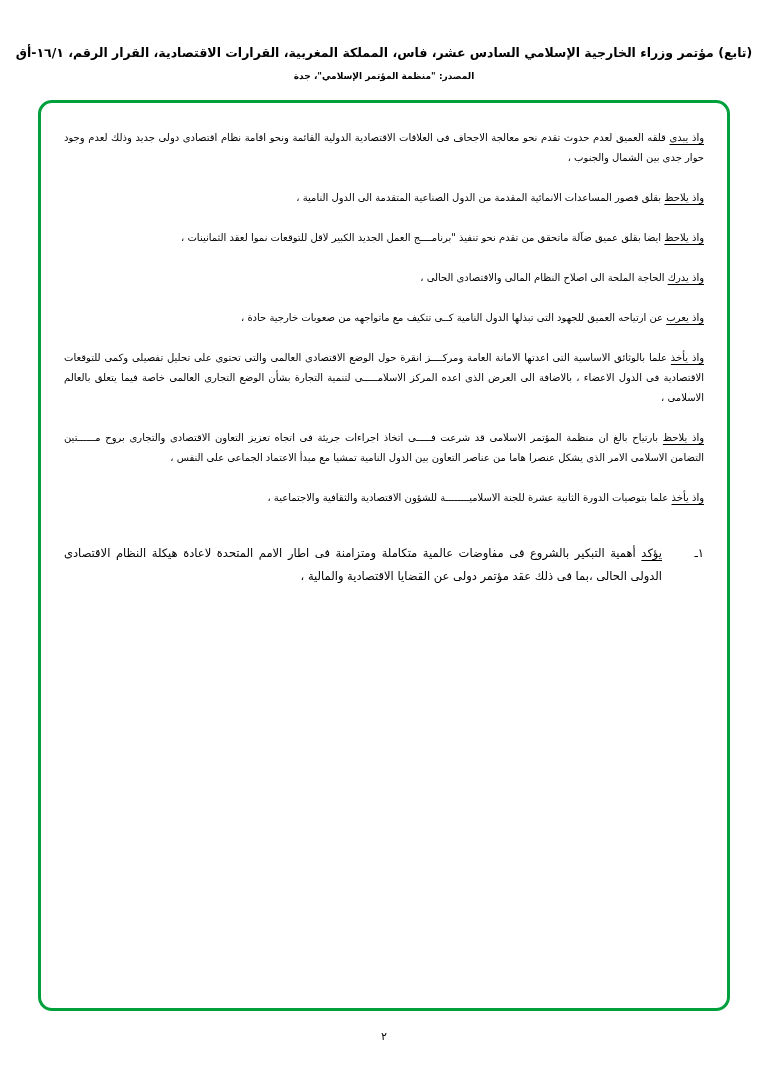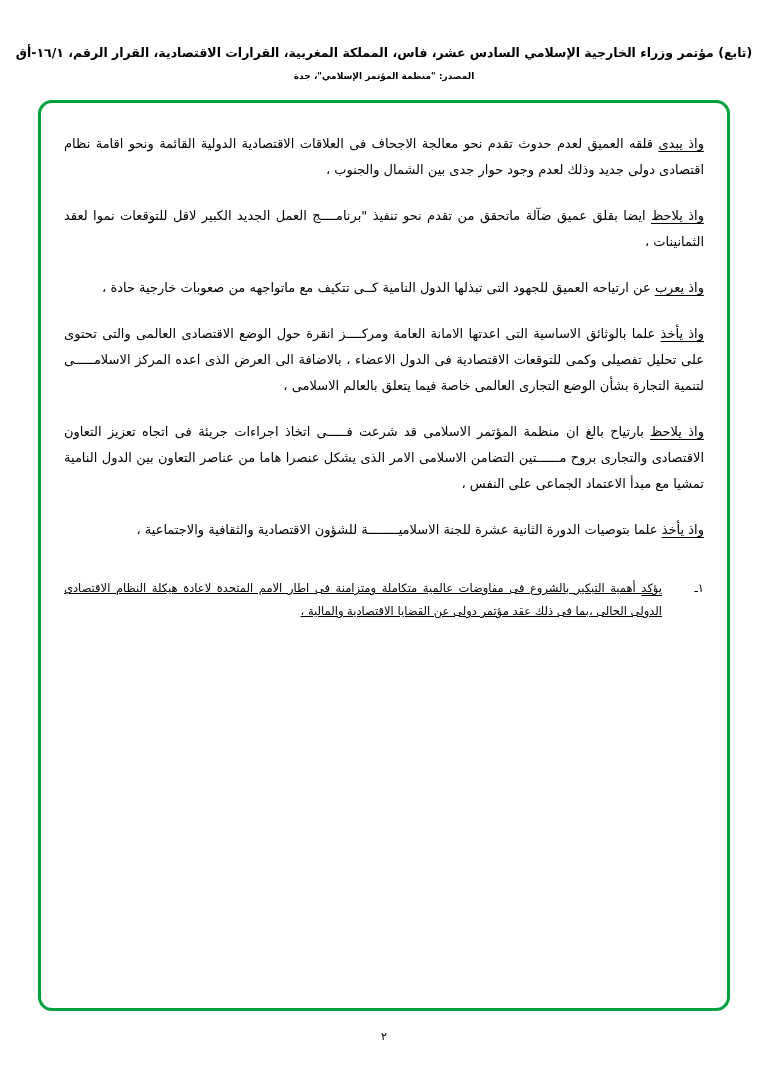--- a/index.html
+++ b/index.html
@@ -55,21 +55,21 @@
     position: absolute;
     top: 118px;
     left: 64px;
     right: 64px;
     bottom: 64px;
     direction: rtl;
     overflow: hidden;
   }
   .para {
     margin-bottom: 20px;
-    font-size: 13px;
+    font-size: 10px;
     line-height: 2.0;
     text-align: justify;
     text-align-last: right;
     color: #000;
     letter-spacing: 0.4px;
   }
   .para .lead {
     text-decoration: underline;
     text-underline-offset: 3px;
   }
@@ -88,21 +88,20 @@
     flex: 0 0 42px;
     text-align: right;
     padding-left: 14px;
     box-sizing: border-box;
   }
   .numbered .body {
     flex: 1 1 auto;
     text-align: justify;
     text-align-last: right;
     letter-spacing: 0.4px;
-    text-decoration: underline;
   }
   .numbered .body .lead {
     text-decoration: underline;
     text-underline-offset: 3px;
   }
   .footer {
     position: absolute;
     bottom: 16px;
     left: 0;
     width: 100%;
@@ -120,23 +119,25 @@
     <div class="header-title">(تابع) مؤتمر وزراء الخارجية الإسلامي السادس عشر، فاس، المملكة المغربية، القرارات الاقتصادية، القرار الرقم، ١٦/١-أق</div>
     <div class="header-source">المصدر: "منظمة المؤتمر الإسلامي"، جدة</div>
   </div>
 
   <div class="frame"></div>
 
   <div class="content">
 
     <p class="para"><span class="lead">واذ يبدى</span><span> قلقه العميق لعدم حدوث تقدم نحو معالجة الاجحاف فى العلاقات الاقتصادية الدولية القائمة ونحو اقامة نظام اقتصادى دولى جديد وذلك لعدم وجود حوار جدى بين الشمال والجنوب ،</span></p>
 
+    <p class="para"><span class="lead">واذ يلاحظ</span><span> بقلق قصور المساعدات الانمائية المقدمة من الدول الصناعية المتقدمة الى الدول النامية ،</span></p>
 
     <p class="para"><span class="lead">واذ يلاحظ</span><span> ايضا بقلق عميق ضآلة ماتحقق من تقدم نحو تنفيذ "برنامــــج العمل الجديد الكبير لاقل للتوقعات نموا لعقد الثمانينات ،</span></p>
 
+    <p class="para"><span class="lead">واذ يدرك</span><span> الحاجة الملحة الى اصلاح النظام المالى والاقتصادى الحالى ،</span></p>
 
     <p class="para"><span class="lead">واذ يعرب</span><span> عن ارتياحه العميق للجهود التى تبذلها الدول النامية كــى تتكيف مع ماتواجهه من صعوبات خارجية حادة ،</span></p>
 
     <p class="para"><span class="lead">واذ يأخذ</span><span> علما بالوثائق الاساسية التى اعدتها الامانة العامة ومركــــز انقرة حول الوضع الاقتصادى العالمى والتى تحتوى على تحليل تفصيلى وكمى للتوقعات الاقتصادية فى الدول الاعضاء ، بالاضافة الى العرض الذى اعده المركز الاسلامـــــى لتنمية التجارة بشأن الوضع التجارى العالمى خاصة فيما يتعلق بالعالم الاسلامى ،</span></p>
 
     <p class="para"><span class="lead">واذ يلاحظ</span><span> بارتياح بالغ ان منظمة المؤتمر الاسلامى قد شرعت فـــــى اتخاذ اجراءات جريئة فى اتجاه تعزيز التعاون الاقتصادى والتجارى بروح مــــــتين التضامن الاسلامى الامر الذى يشكل عنصرا هاما من عناصر التعاون بين الدول النامية تمشيا مع مبدأ الاعتماد الجماعى على النفس ،</span></p>
 
 
     <p class="para tight"><span class="lead">واذ يأخذ</span><span> علما بتوصيات الدورة الثانية عشرة للجنة الاسلاميــــــــة للشؤون الاقتصادية والثقافية والاجتماعية ،</span></p>
 

